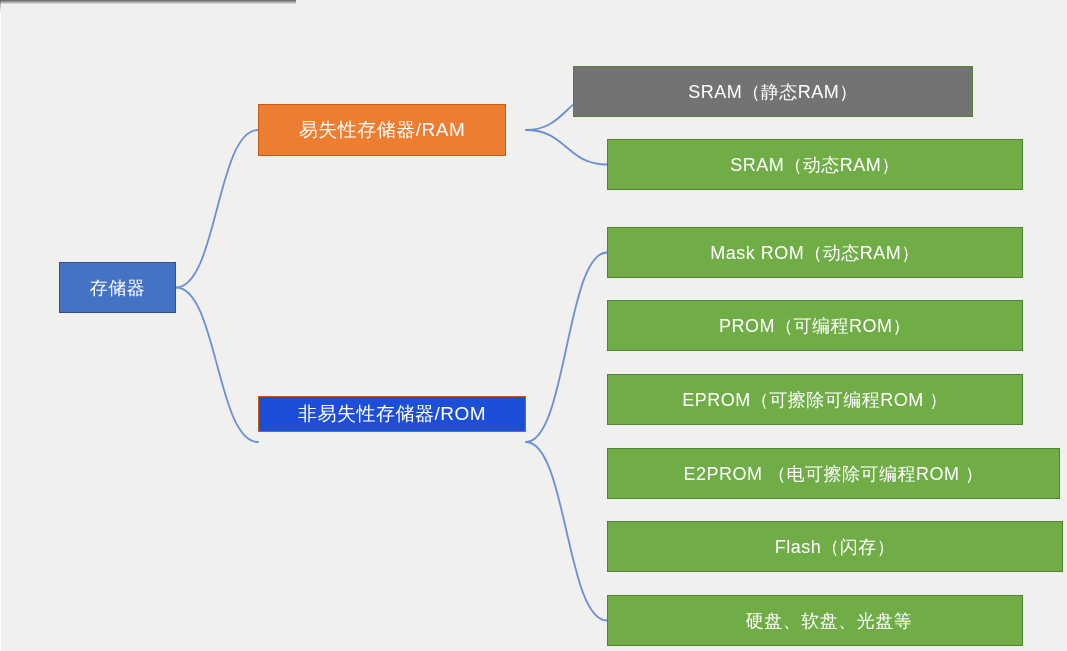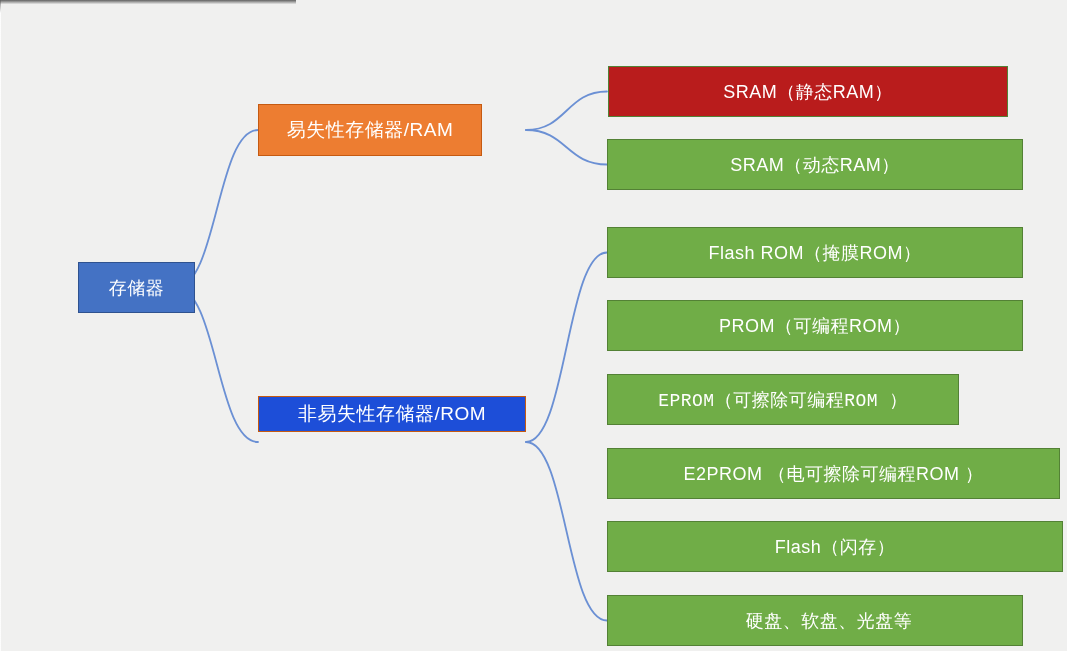--- a/index.html
+++ b/index.html
@@ -15,21 +15,21 @@
     position:absolute;
     box-sizing:border-box;
     display:flex;
     align-items:center;
     justify-content:center;
     color:#ffffff;
     letter-spacing:0.5px;
     white-space:pre;
     text-align:center;
   }
-  .node-root   { font-size:18px;margin-left:19px; }
+  .node-root   { font-size:18px; }
   .node-branch { font-size:19px; }
   .node-leaf   { font-size:18px; }
   .edge-artifact-top {
     position:absolute; left:0; top:0;
     width:296px; height:4px;
     background:linear-gradient(to bottom, #616161, rgba(150,150,150,0.12));
   }
   .edge-artifact-left {
     position:absolute; left:0; top:0;
     width:1px; height:100%;
@@ -45,24 +45,24 @@
   <svg id="connectors" class="connector-svg" width="1067" height="651">
       <path d="M 176 287.5 C 217 287.5 217 130 258 130" fill="none" stroke="#6b90d4" stroke-width="1.8" stroke-linecap="round"></path>
       <path d="M 526 130 C 566.5 130 566.5 91.5 607 91.5" fill="none" stroke="#6b90d4" stroke-width="1.8" stroke-linecap="round"></path>
       <path d="M 526 130 C 566.5 130 566.5 164.5 607 164.5" fill="none" stroke="#6b90d4" stroke-width="1.8" stroke-linecap="round"></path>
       <path d="M 176 287.5 C 217 287.5 217 442 258 442" fill="none" stroke="#6b90d4" stroke-width="1.8" stroke-linecap="round"></path>
       <path d="M 526 442 C 566.5 442 566.5 252.5 607 252.5" fill="none" stroke="#6b90d4" stroke-width="1.8" stroke-linecap="round"></path>
       <path d="M 526 442 C 566.5 442 566.5 620.5 607 620.5" fill="none" stroke="#6b90d4" stroke-width="1.8" stroke-linecap="round"></path>
     </svg>
   <div id="nodes">
       <div class="node node-root" style="left: 59px; top: 262px; width: 117px; height: 51px; background: rgb(68, 114, 196); border: 1.5px solid rgb(47, 82, 143);">存储器</div>
-      <div class="node node-branch" style="left: 258px; top: 104px; width: 224px; height: 52px; background: rgb(237, 125, 49); border: 1.5px solid rgb(197, 90, 17);">易失性存储器/RAM</div>
-      <div class="node node-leaf" style="left: 608px; top: 66px; width: 400px; height: 51px; background: #b91c1c; border: 1.5px solid rgb(83, 129, 53);">SRAM（静态RAM）</div>
+      <div class="node node-branch" style="left: 258px; top: 104px; width: 248px; height: 52px; background: rgb(237, 125, 49); border: 1.5px solid rgb(197, 90, 17);">易失性存储器/RAM</div>
+      <div class="node node-leaf" style="left: 573px; top: 66px; width: 400px; height: 51px; background: #737373; border: 1.5px solid rgb(83, 129, 53);">SRAM（静态RAM）</div>
       <div class="node node-leaf" style="left: 607px; top: 139px; width: 416px; height: 51px; background: rgb(112, 173, 71); border: 1.5px solid rgb(83, 129, 53);">SRAM（动态RAM）</div>
       <div class="node node-branch" style="left: 258px; top: 396px; width: 268px; height: 36px; background: #1d4ed8; border: 1.5px solid rgb(197, 90, 17);">非易失性存储器/ROM</div>
-      <div class="node node-leaf" style="left: 607px; top: 227px; width: 416px; height: 51px; background: rgb(112, 173, 71); border: 1.5px solid rgb(83, 129, 53);">Flash ROM（掩膜ROM）</div>
+      <div class="node node-leaf" style="left: 607px; top: 227px; width: 416px; height: 51px; background: rgb(112, 173, 71); border: 1.5px solid rgb(83, 129, 53);">Mask ROM（动态RAM）</div>
       <div class="node node-leaf" style="left: 607px; top: 300px; width: 416px; height: 51px; background: rgb(112, 173, 71); border: 1.5px solid rgb(83, 129, 53);">PROM（可编程ROM）</div>
-      <div class="node node-leaf" style="left: 607px; top: 374px; width: 352px; height: 51px; background: rgb(112, 173, 71); border: 1.5px solid rgb(83, 129, 53); font-family: Liberation Mono, monospace;">EPROM（可擦除可编程ROM ）</div>
+      <div class="node node-leaf" style="left: 607px; top: 374px; width: 416px; height: 51px; background: rgb(112, 173, 71); border: 1.5px solid rgb(83, 129, 53);">EPROM（可擦除可编程ROM ）</div>
       <div class="node node-leaf" style="left: 607px; top: 448px; width: 453px; height: 51px; background: rgb(112, 173, 71); border: 1.5px solid rgb(83, 129, 53);">E2PROM （电可擦除可编程ROM ）</div>
       <div class="node node-leaf" style="left: 607px; top: 521px; width: 456px; height: 51px; background: rgb(112, 173, 71); border: 1.5px solid rgb(83, 129, 53);">Flash（闪存）</div>
       <div class="node node-leaf" style="left: 607px; top: 595px; width: 416px; height: 51px; background: rgb(112, 173, 71); border: 1.5px solid rgb(83, 129, 53); padding-left: 28px;">硬盘、软盘、光盘等</div>
     </div>
 </div>
 
 </body></html>

